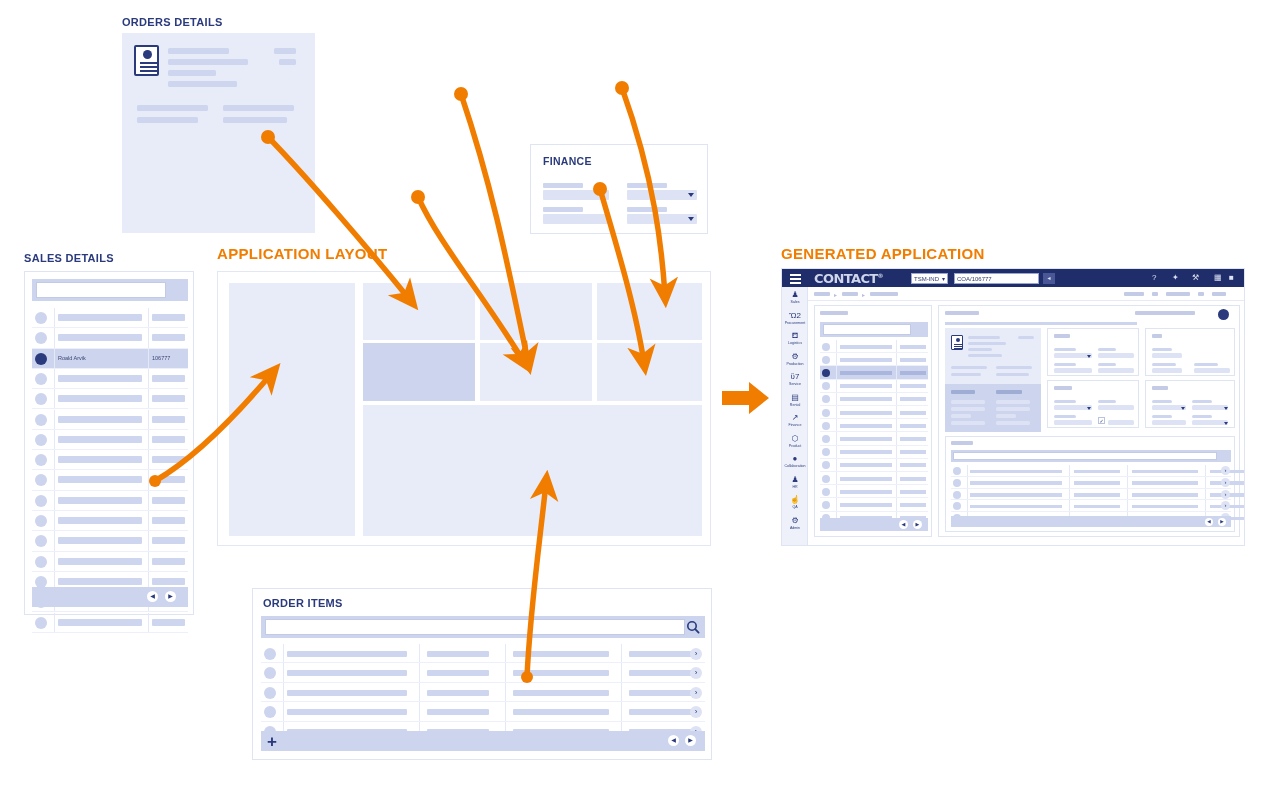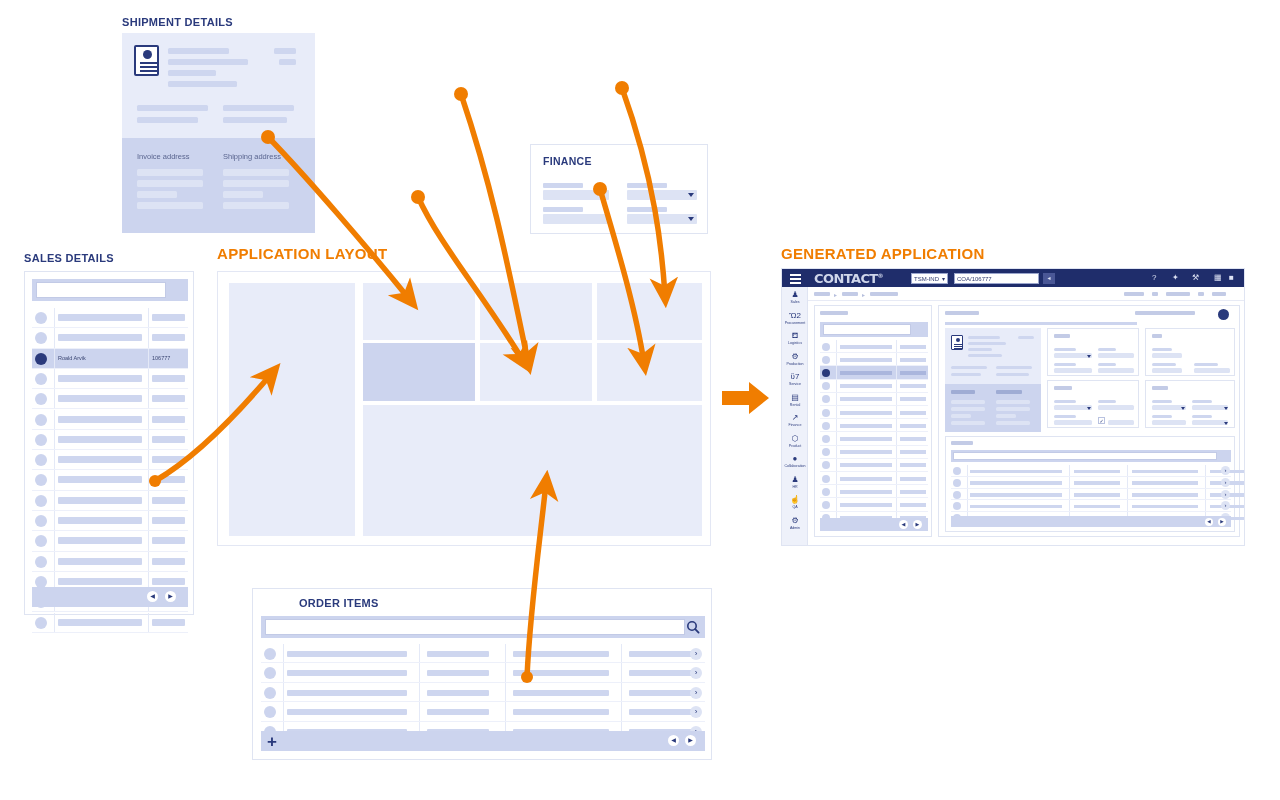--- a/index.html
+++ b/index.html
@@ -143,52 +143,40 @@
   #ga-detail { position: absolute; left: 156px; top: 36px; width: 302px; height: 232px; background: #fff; border: 1px solid #dfe4f2; }
 
   
   #arrows { position: absolute; left: 0; top: 0; width: 1280px; height: 800px; pointer-events: none; }
 </style>
 </head>
 <body>
 
 <div id="stage">
 
-  <div class="sec-title title-navy" style="left:122px;top:16px;">SHIPMENT DETAILS</div>
+  <div class="sec-title title-navy" style="left:122px;top:16px;">ORDERS DETAILS</div>
 
   <div id="contact-card">
     <div class="id-card">
       <div class="head"></div>
       <div class="ln" style="top:15px;width:17px;"></div>
       <div class="ln" style="top:19px;width:17px;"></div>
       <div class="ln" style="top:23px;width:17px;"></div>
     </div>
     <div class="bar" style="position:absolute;left:46px;top:15px;width:61px;height:6px;"></div>
     <div class="bar" style="position:absolute;left:46px;top:26px;width:80px;height:6px;"></div>
     <div class="bar" style="position:absolute;left:46px;top:37px;width:48px;height:6px;"></div>
     <div class="bar" style="position:absolute;left:46px;top:48px;width:69px;height:6px;"></div>
     <div class="bar" style="position:absolute;left:152px;top:15px;width:22px;height:6px;"></div>
     <div class="bar" style="position:absolute;left:157px;top:26px;width:17px;height:6px;"></div>
     <div class="bar" style="position:absolute;left:15px;top:72px;width:71px;height:6px;"></div>
     <div class="bar" style="position:absolute;left:15px;top:84px;width:61px;height:6px;"></div>
     <div class="bar" style="position:absolute;left:101px;top:72px;width:71px;height:6px;"></div>
     <div class="bar" style="position:absolute;left:101px;top:84px;width:64px;height:6px;"></div>
 
-    <div class="lower">
-      <div class="addr-label" style="left:15px;top:14px;">Invoice address</div>
-      <div class="addr-label" style="left:101px;top:14px;">Shipping address</div>
-      <div class="bar-lite" style="position:absolute;left:15px;top:31px;width:66px;height:7px;"></div>
-      <div class="bar-lite" style="position:absolute;left:15px;top:42px;width:66px;height:7px;"></div>
-      <div class="bar-lite" style="position:absolute;left:15px;top:53px;width:40px;height:7px;"></div>
-      <div class="bar-lite" style="position:absolute;left:15px;top:64px;width:66px;height:7px;"></div>
-      <div class="bar-lite" style="position:absolute;left:101px;top:31px;width:66px;height:7px;"></div>
-      <div class="bar-lite" style="position:absolute;left:101px;top:42px;width:66px;height:7px;"></div>
-      <div class="bar-lite" style="position:absolute;left:101px;top:53px;width:40px;height:7px;"></div>
-      <div class="bar-lite" style="position:absolute;left:101px;top:64px;width:66px;height:7px;"></div>
-    </div>
   </div>
 
 
 
 
   <div class="card" style="left:530px;top:144px;width:178px;height:90px;">
     <div class="card-h" style="left:12px;top:10px;">FINANCE</div>
     <div class="field-label" style="left:12px;top:38px;width:40px;"></div>
     <div class="field-box" style="left:12px;top:45px;width:66px;"></div>
     <div class="caret" style="left:68px;top:48px;"></div>
@@ -333,21 +321,21 @@
     <div class="blk" style="left:145px;top:11px;width:112px;height:57px;"></div>
     <div class="blk dark" style="left:145px;top:71px;width:112px;height:58px;"></div>
     <div class="blk" style="left:262px;top:11px;width:112px;height:57px;"></div>
     <div class="blk" style="left:262px;top:71px;width:112px;height:58px;"></div>
     <div class="blk" style="left:379px;top:11px;width:105px;height:57px;"></div>
     <div class="blk" style="left:379px;top:71px;width:105px;height:58px;"></div>
     <div class="blk" style="left:145px;top:133px;width:339px;height:131px;"></div>
   </div>
 
   <div id="order-items">
-    <div class="sec-title title-navy" style="left:10px;top:8px;margin-left:36px;">ORDER ITEMS</div>
+    <div class="sec-title title-navy" style="left:10px;top:8px;">ORDER ITEMS</div>
     <div id="oi-search">
       <div class="inp" placeholder=""></div>
       <svg style="position:absolute;right:5px;top:4px;" width="14" height="14" viewBox="0 0 14 14">
         <circle cx="6" cy="6" r="4.2" fill="none" stroke="#2a3a7c" stroke-width="1.6"></circle>
         <line x1="9.2" y1="9.2" x2="12.6" y2="12.6" stroke="#2a3a7c" stroke-width="1.8" stroke-linecap="round"></line>
       </svg>
     </div>
     <div id="oi-rows">
         <div class="oi-row" style="top:55px;">
           <span class="oi-dot"></span>

